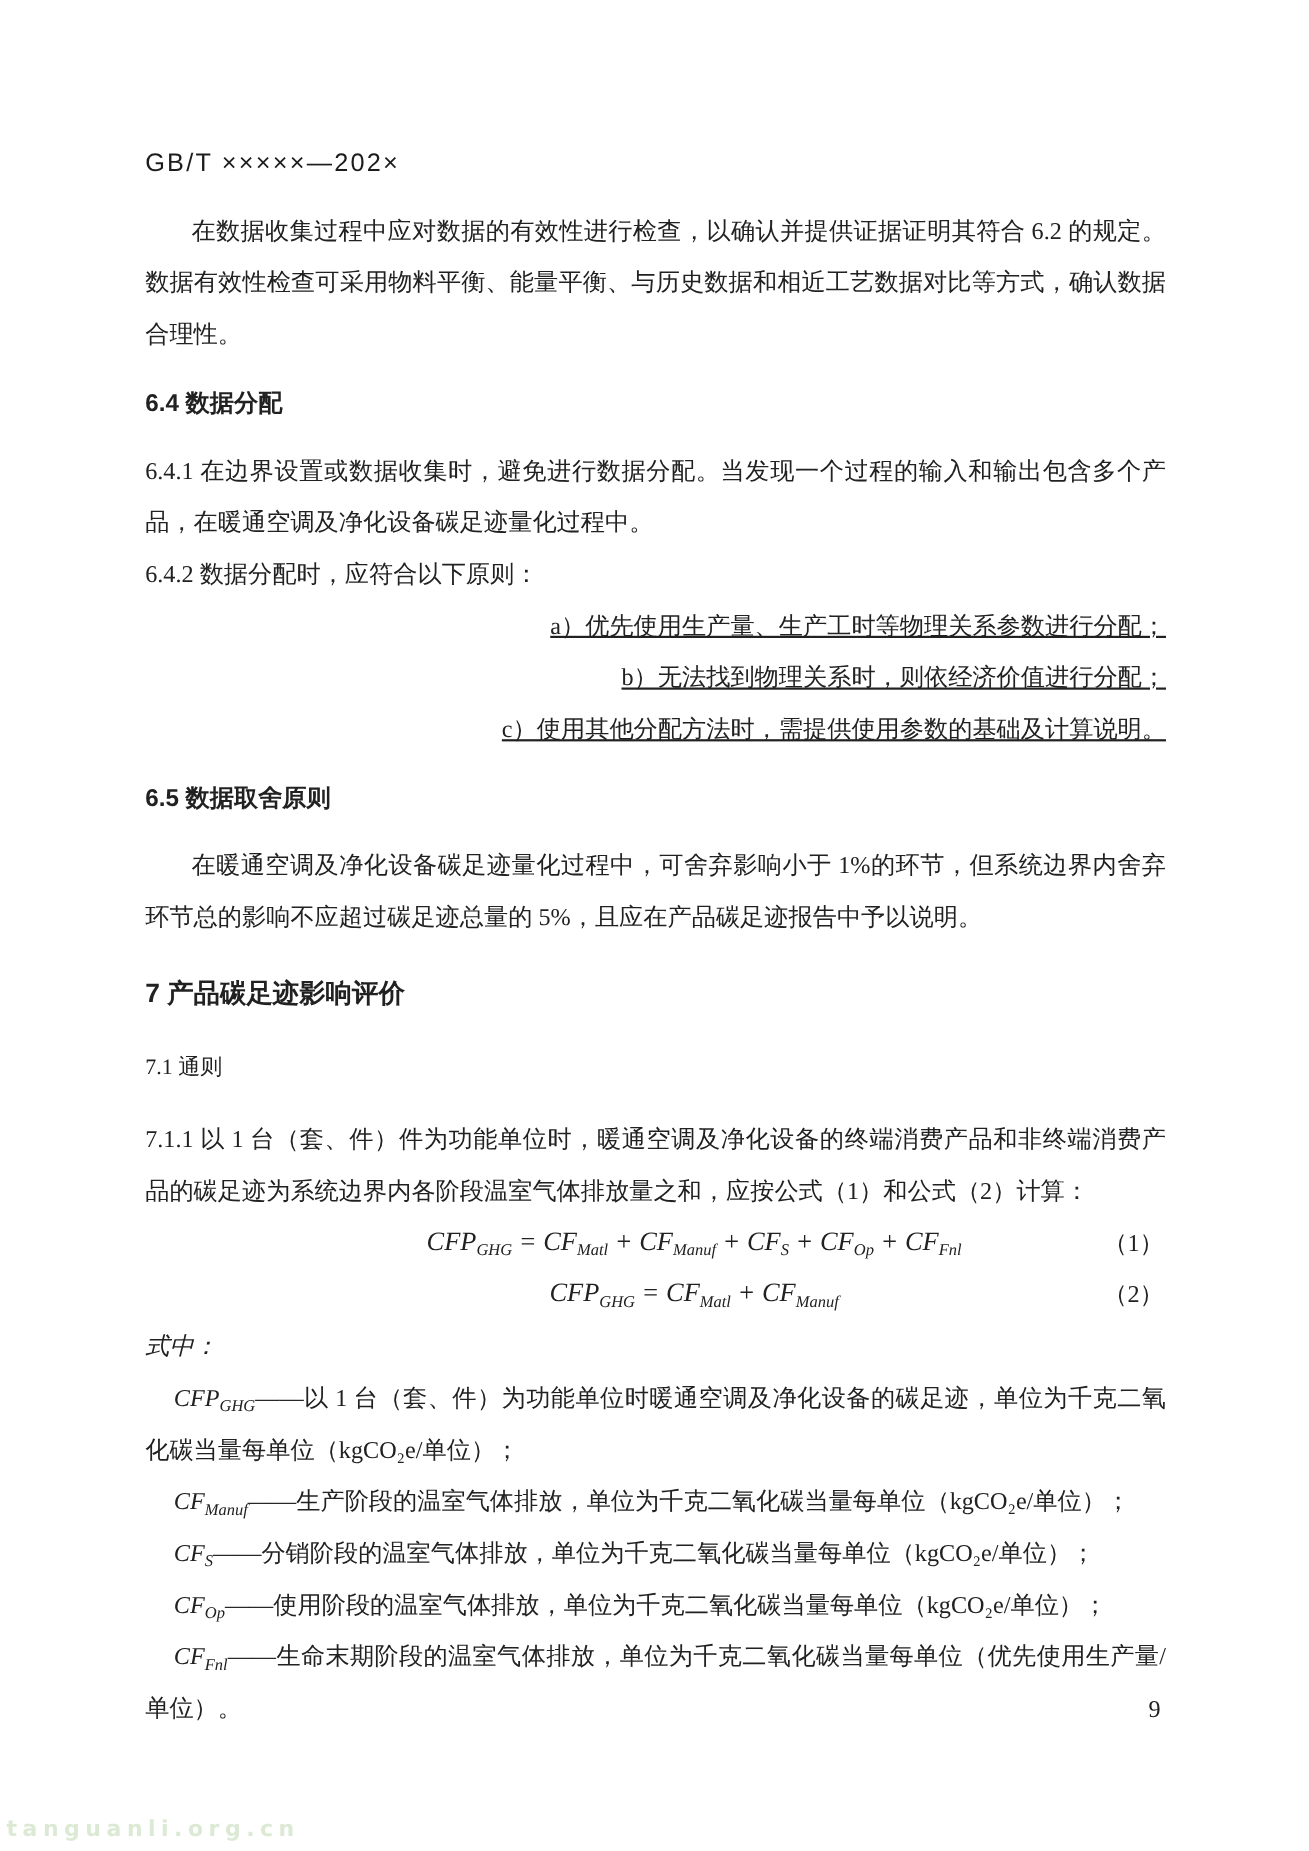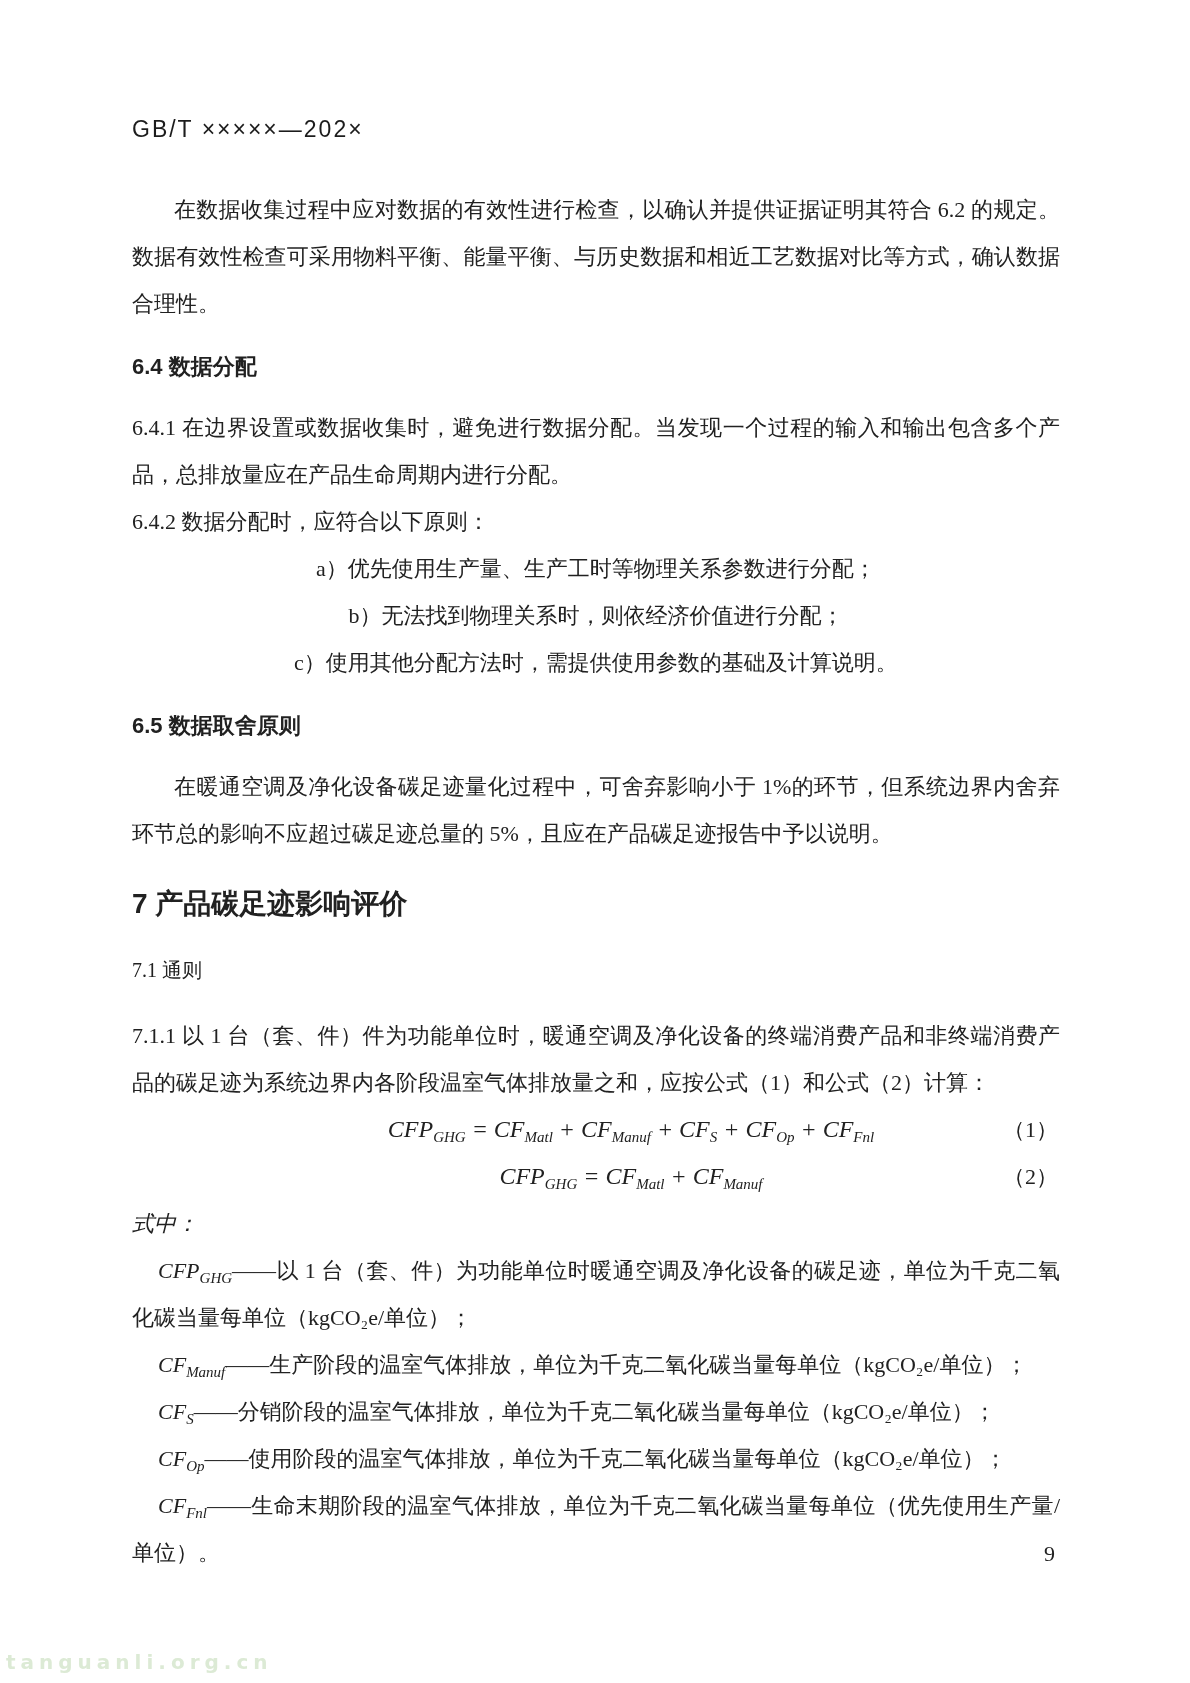--- a/index.html
+++ b/index.html
@@ -6,21 +6,21 @@
   body {
     width: 1190px; height: 1683px;
     background: #ffffff;
     position: relative;
     font-family: "Liberation Serif", "DejaVu Serif", serif;
     color: #212121;
     overflow: hidden;
   }
   .doc-header {
     position: absolute;
-    left: 132px; top: 116px;
+    left: 132px; top: 134px;
     font-family: "Liberation Sans", "DejaVu Sans", sans-serif;
     font-size: 23px;
     letter-spacing: 2px;
     color: #1c1c1c;
   }
   .content {
     position: absolute;
     left: 132px; right: 130px; top: 186px;
     font-size: 22px;
     line-height: 47px;
@@ -31,32 +31,32 @@
   .h2 {
     font-family: "Liberation Sans", "DejaVu Sans", sans-serif;
     font-weight: 700;
     font-size: 22px;
     margin: 16px 0 14px 0 !important;
     text-align: left;
   }
   .h1 {
     font-family: "Liberation Sans", "DejaVu Sans", sans-serif;
     font-weight: 700;
-    font-size: 28px;
+    font-size: 24px;
     line-height: 50px;
     margin: 22px 0 18px 0 !important;
     text-align: left;
   }
   .h3 {
     font-size: 20px;
     margin: 18px 0 0 0 !important;
     text-align: left;
   }
   .p711 { margin-top: 18px !important; }
-  .abc { margin-left: 52px; text-align: center; }
+  .abc { margin-left: 52px; text-align: right; text-decoration: underline; }
   .where { margin-left: 52px; text-align: left; font-style: italic; }
   .def { text-indent: 26px; }
   .math-i {
     font-family: "Liberation Serif", "DejaVu Serif", serif;
     font-style: italic;
   }
   sub.math-sub {
     font-style: italic;
     font-size: 15px;
     line-height: 0;
@@ -93,21 +93,21 @@
 <body>
 
 <div class="doc-header">GB/T ×××××—202×</div>
 
 <div class="content">
 
   <p class="indent">在数据收集过程中应对数据的有效性进行检查，以确认并提供证据证明其符合 6.2 的规定。数据有效性检查可采用物料平衡、能量平衡、与历史数据和相近工艺数据对比等方式，确认数据合理性。</p>
 
   <p class="h2">6.4 数据分配</p>
 
-  <p>6.4.1 在边界设置或数据收集时，避免进行数据分配。当发现一个过程的输入和输出包含多个产品，总排放量应在产品生命周期内进行分配。</p>
+  <p>6.4.1 在边界设置或数据收集时，避免进行数据分配。当发现一个过程的输入和输出包含多个产品，在暖通空调及净化设备碳足迹量化过程中。</p>
   <p>6.4.2 数据分配时，应符合以下原则：</p>
 
   <p class="abc">a）优先使用生产量、生产工时等物理关系参数进行分配；</p>
   <p class="abc">b）无法找到物理关系时，则依经济价值进行分配；</p>
   <p class="abc">c）使用其他分配方法时，需提供使用参数的基础及计算说明。</p>
 
   <p class="h2">6.5 数据取舍原则</p>
 
   <p class="indent">在暖通空调及净化设备碳足迹量化过程中，可舍弃影响小于 1%的环节，但系统边界内舍弃环节总的影响不应超过碳足迹总量的 5%，且应在产品碳足迹报告中予以说明。</p>
 

